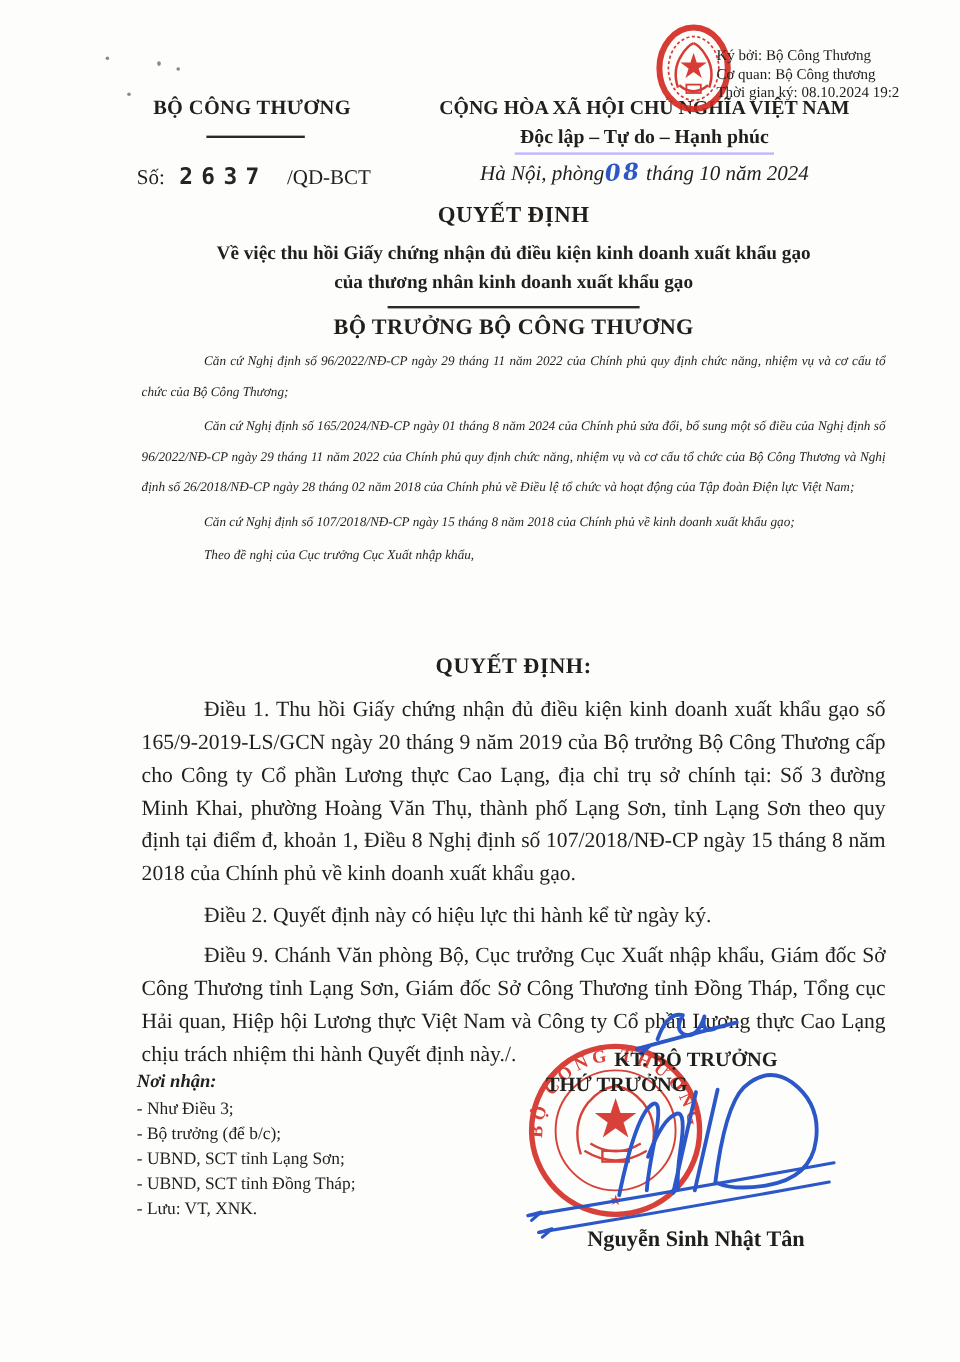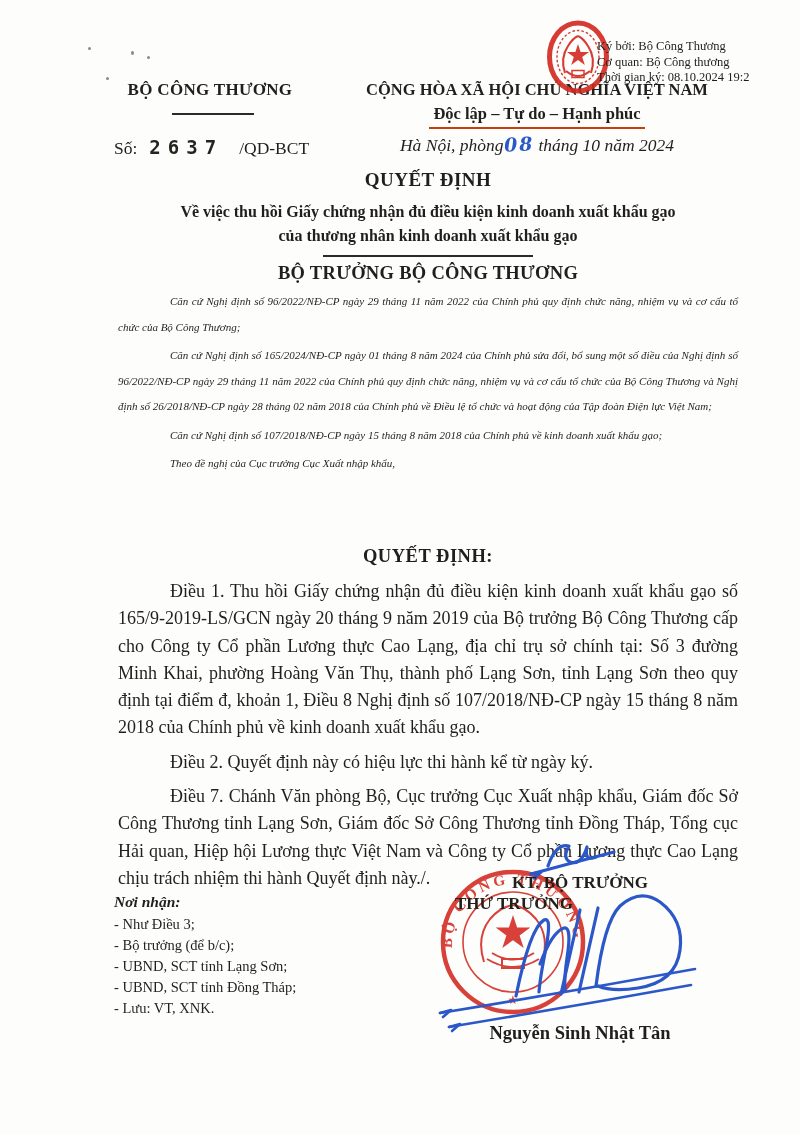--- a/index.html
+++ b/index.html
@@ -27,21 +27,21 @@
     font-weight:bold;font-size:19px;letter-spacing:7px;
     margin:0 16px 0 12px;color:#26241f;
   }
   .national{
     position:absolute;left:328px;top:80px;width:418px;
     text-align:center;font-weight:bold;font-size:16.5px;white-space:nowrap;
   }
   .motto-wrap{position:absolute;left:328px;top:104px;width:418px;text-align:center;}
   .motto{
     display:inline-block;font-weight:bold;font-size:16.5px;
-    border-bottom:2px solid #c2410c;padding:0 4px 3px;
+    border-bottom:2px solid #c4b5fd;padding:0 4px 3px;
   }
   .date-line{
     position:absolute;left:328px;top:133px;width:418px;text-align:center;
     font-style:italic;font-size:17.5px;white-space:nowrap;
   }
   .date-line .day{
     color:#2b57c8;font-weight:bold;font-size:19px;letter-spacing:2px;
     font-family:"DejaVu Serif",serif;display:inline-block;transform:rotate(-3deg);
   }
 
@@ -153,21 +153,21 @@
     <p>Căn cứ Nghị định số 165/2024/NĐ-CP ngày 01 tháng 8 năm 2024 của Chính phủ sửa đổi, bổ sung một số điều của Nghị định số 96/2022/NĐ-CP ngày 29 tháng 11 năm 2022 của Chính phủ quy định chức năng, nhiệm vụ và cơ cấu tổ chức của Bộ Công Thương và Nghị định số 26/2018/NĐ-CP ngày 28 tháng 02 năm 2018 của Chính phủ về Điều lệ tổ chức và hoạt động của Tập đoàn Điện lực Việt Nam;</p>
     <p>Căn cứ Nghị định số 107/2018/NĐ-CP ngày 15 tháng 8 năm 2018 của Chính phủ về kinh doanh xuất khẩu gạo;</p>
     <p>Theo đề nghị của Cục trưởng Cục Xuất nhập khẩu,</p>
   </div>
 
   <div class="h-resolution">QUYẾT ĐỊNH:</div>
 
   <div class="articles">
     <p><b>Điều 1.</b><span> Thu hồi Giấy chứng nhận đủ điều kiện kinh doanh xuất khẩu gạo số 165/9-2019-LS/GCN ngày 20 tháng 9 năm 2019 của Bộ trưởng Bộ Công Thương cấp cho Công ty Cổ phần Lương thực Cao Lạng, địa chỉ trụ sở chính tại: Số 3 đường Minh Khai, phường Hoàng Văn Thụ, thành phố Lạng Sơn, tỉnh Lạng Sơn theo quy định tại điểm đ, khoản 1, Điều 8 Nghị định số 107/2018/NĐ-CP ngày 15 tháng 8 năm 2018 của Chính phủ về kinh doanh xuất khẩu gạo.</span></p>
     <p><b>Điều 2.</b><span> Quyết định này có hiệu lực thi hành kể từ ngày ký.</span></p>
-    <p><b>Điều 7.</b><span> Chánh Văn phòng Bộ, Cục trưởng Cục Xuất nhập khẩu, Giám đốc Sở Công Thương tỉnh Lạng Sơn, Giám đốc Sở Công Thương tỉnh Đồng Tháp, Tổng cục Hải quan, Hiệp hội Lương thực Việt Nam và Công ty Cổ phần Lương thực Cao Lạng chịu trách nhiệm thi hành Quyết định này./.</span></p>
+    <p><b>Điều 9.</b><span> Chánh Văn phòng Bộ, Cục trưởng Cục Xuất nhập khẩu, Giám đốc Sở Công Thương tỉnh Lạng Sơn, Giám đốc Sở Công Thương tỉnh Đồng Tháp, Tổng cục Hải quan, Hiệp hội Lương thực Việt Nam và Công ty Cổ phần Lương thực Cao Lạng chịu trách nhiệm thi hành Quyết định này./.</span></p>
   </div>
 
   <div class="recipients">
     <div class="recipients-label">Nơi nhận:</div>
     <div class="item">- Như Điều 3;</div>
     <div class="item">- Bộ trưởng (để b/c);</div>
     <div class="item">- UBND, SCT tỉnh Lạng Sơn;</div>
     <div class="item">- UBND, SCT tỉnh Đồng Tháp;</div>
     <div class="item">- Lưu: VT, XNK.</div>
   </div>

